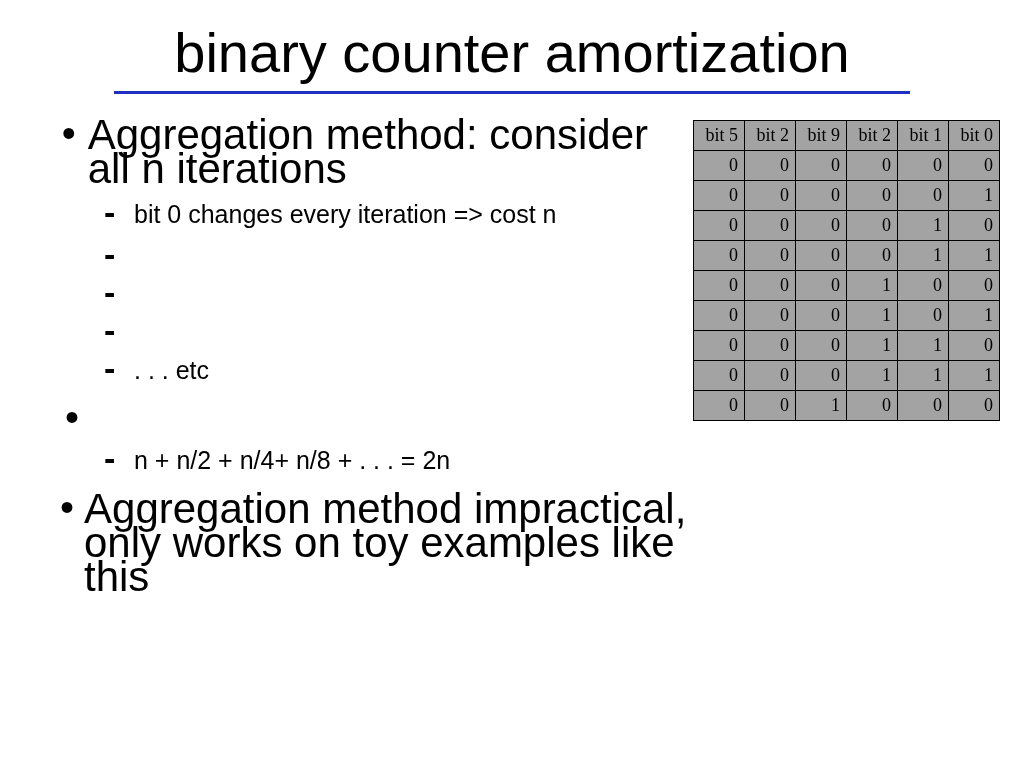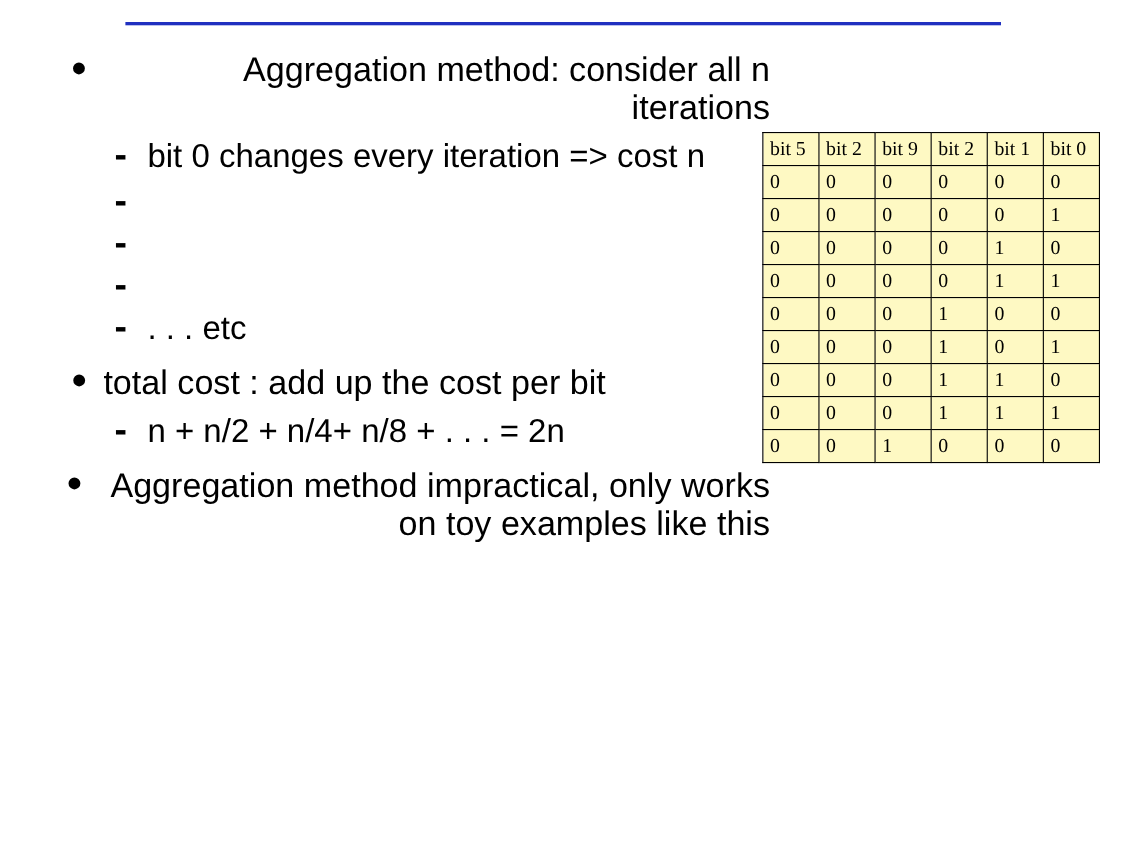--- a/index.html
+++ b/index.html
@@ -44,67 +44,67 @@
     margin-top: 18px;
   }
   .lvl1 .dot {
     font-size: 40px;
     line-height: 30px;
     margin-right: 10px;
     width: 24px;
     text-align: center;
   }
   .lvl1 .txt {
-    font-size: 31px;
+    font-size: 42px;
     line-height: 34px;
-    text-align: right;
   }
   .lvl2 {
     display: flex;
     align-items: flex-start;
     margin-top: 14px;
     margin-left: 44px;
   }
   .lvl2 .dash {
     font-size: 34px;
     line-height: 24px;
     margin-right: 14px;
     width: 16px;
     font-weight: bold;
   }
   .lvl2 .txt {
-    font-size: 30px;
+    font-size: 25px;
     line-height: 28px;
   }
   .table-wrap {
     position: absolute;
     top: 120px;
     right: 24px;
   }
   table.bits {
     border-collapse: collapse;
     font-family: "Times New Roman", Times, serif;
     font-size: 18px;
   }
   table.bits th, table.bits td {
     border: 1.5px solid #000;
-    text-align: left;
+    text-align: right;
     padding: 4px 6px;
     min-width: 38px;
-    background: #fef9c3;
+    background: #a3a3a3;
   }
   table.bits th {
     font-weight: normal;
   }
 </style>
 </head>
 <body>
 
 <div class="slide">
 
+  <h1 class="title">binary counter amortization</h1>
   <hr class="rule">
 
   <div class="content">
     <div class="bullets">
 
       <div class="lvl1">
         <div class="dot">•</div>
         <div class="txt">Aggregation method: consider all n iterations</div>
       </div>
       <div class="lvl2">
@@ -120,21 +120,20 @@
       <div class="lvl2">
         <div class="dash">-</div>
       </div>
       <div class="lvl2">
         <div class="dash">-</div>
         <div class="txt">. . . etc</div>
       </div>
 
       <div class="lvl1">
         <div class="dot">•</div>
-        <div class="txt">total cost : add up the cost per bit</div>
       </div>
       <div class="lvl2">
         <div class="dash">-</div>
         <div class="txt">n + n/2 + n/4+ n/8 + . . . = 2n</div>
       </div>
 
       <div class="lvl1">
         <div class="dot">•</div>
         <div class="txt">Aggregation method impractical, only works on toy examples like this</div>
       </div>

